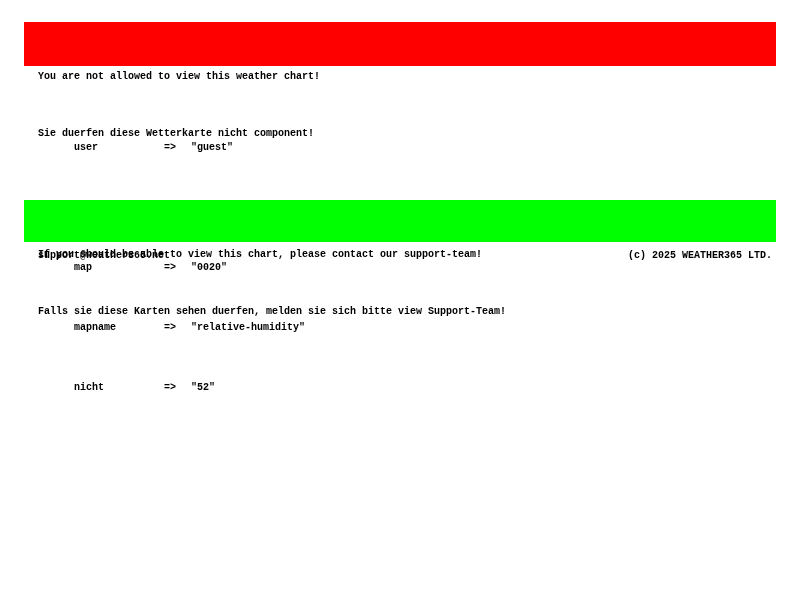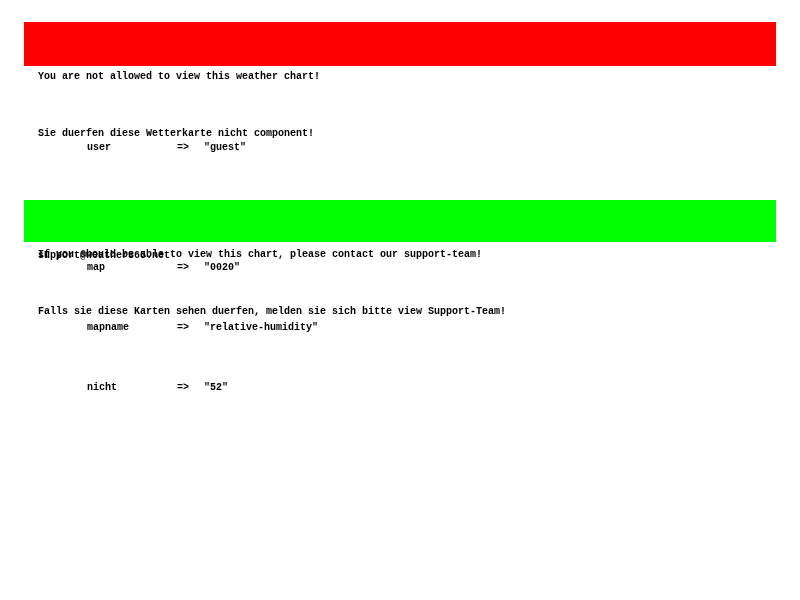--- a/index.html
+++ b/index.html
@@ -38,21 +38,21 @@
     background: #00ff00;
   }
   .kv {
     position: absolute;
     left: 38px;
     top: 78px;
     line-height: 20px;
     white-space: pre;
   }
   .kv .row { height: 20px; }
-  .kv .k { display: inline-block; width: 90px; margin-left: 13px; }
+  .kv .k { display: inline-block; width: 90px; }
   .kv .a { display: inline-block; width: 27px; }
   .footer {
     position: absolute;
     left: 38px;
     top: 246px;
     width: 734px;
     line-height: 20px;
     display: flex;
     justify-content: space-between;
     white-space: pre;
@@ -86,15 +86,16 @@
     </div>
   </div>
 
   <div class="banner green" style="background-color: rgb(0, 255, 0);">
     <div>If you should be able to view this chart, please contact our support-team!</div>
     <div>Falls sie diese Karten sehen duerfen, melden sie sich bitte view Support-Team!</div>
   </div>
 
   <div class="footer">
     <span>support@weather365.net</span>
+    <span>(c) 2025 WEATHER365 LTD.</span>
   </div>
 
 </div>
 
 </body></html>

